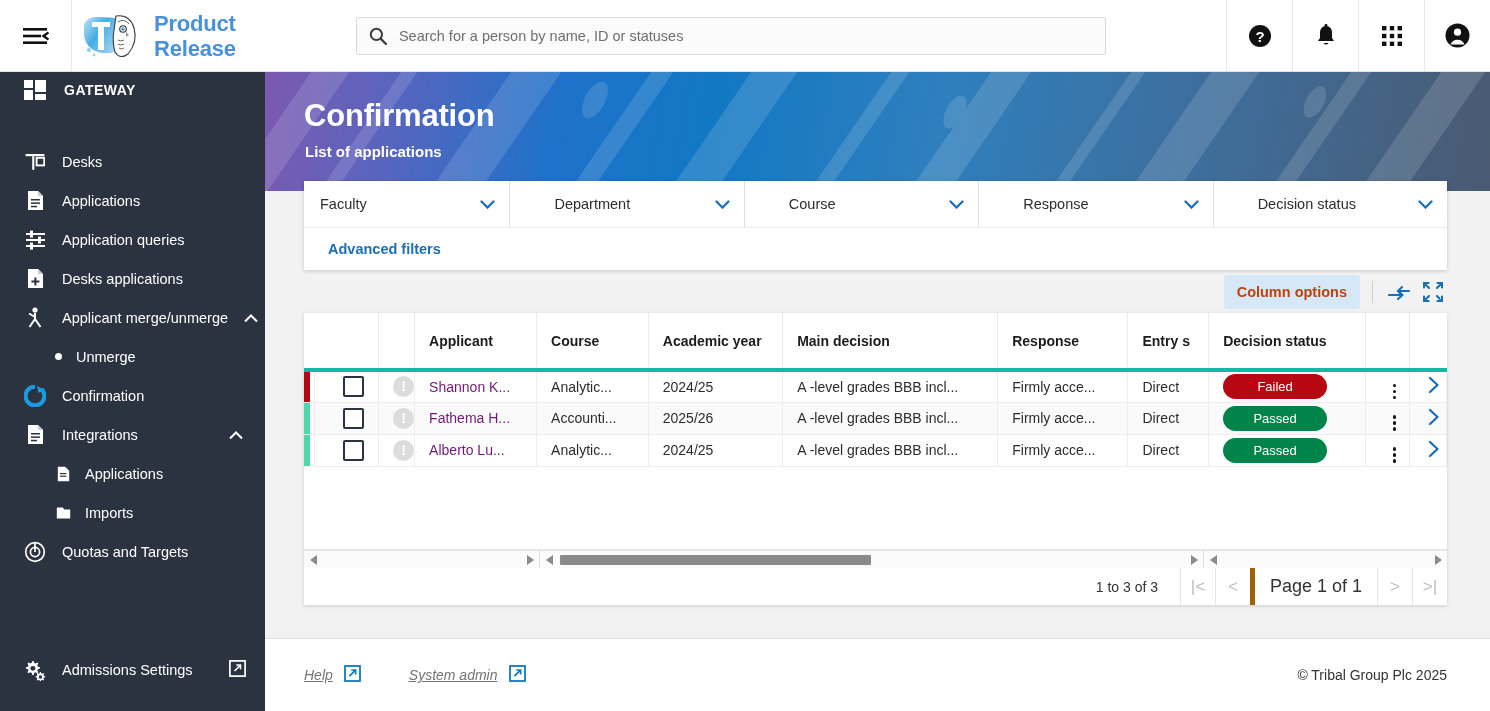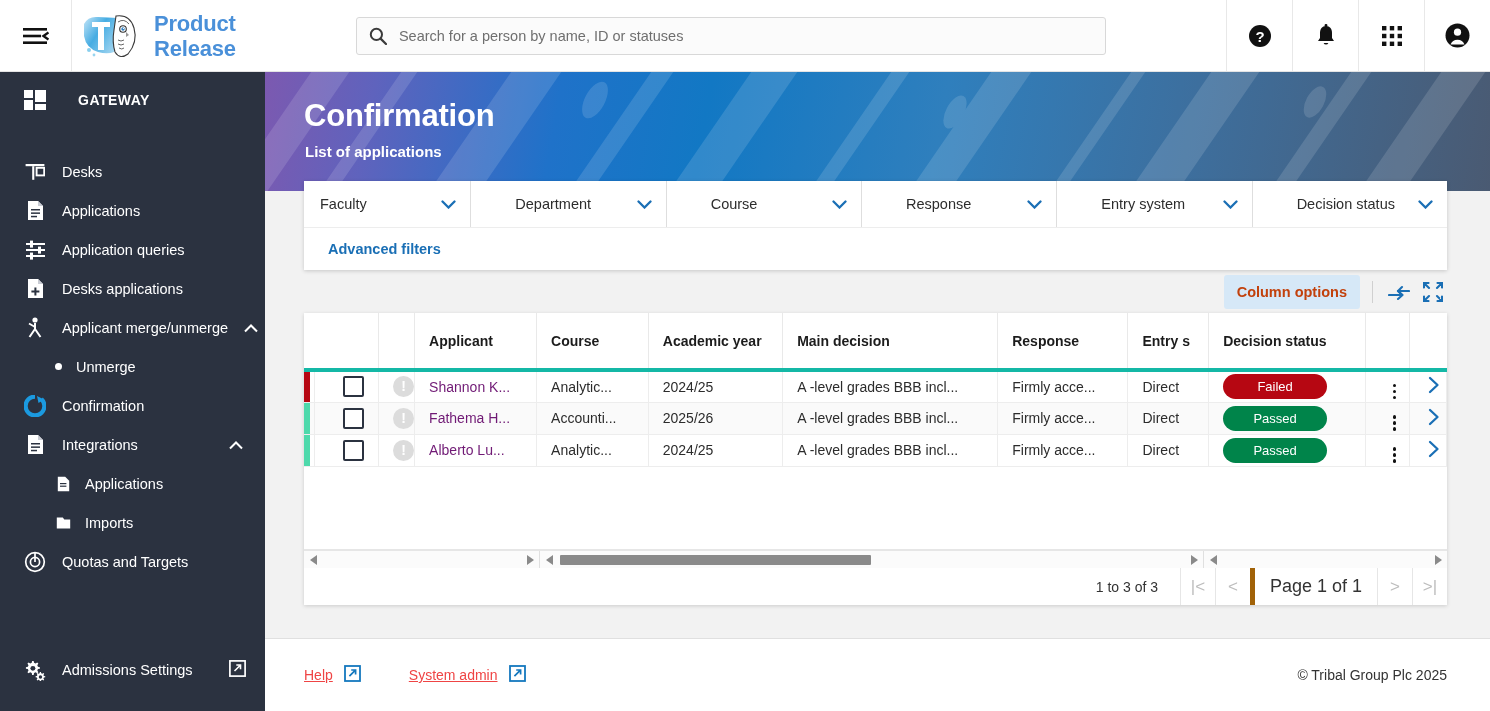--- a/index.html
+++ b/index.html
@@ -43,21 +43,21 @@
     border-left:1px solid #e8e8e8; cursor:pointer;
   }
 
   
   .sidebar {
     position:absolute; top:72px; left:0; width:265px; height:639px;
     background:#2b3240; color:#ffffff; padding-top:0;
     border-top-right-radius:0;
   }
   .gateway-row {
-    display:flex; align-items:center; gap:32px; padding:18px 0 14px 24px;
+    display:flex; align-items:center; gap:18px; padding:8px 0 14px 24px;
   }
   .gw-logo { width:22px; height:20px; position:relative; flex:none; }
   .gw-logo i { position:absolute; background:#ffffff; display:block; }
   .gw-logo i.a { left:0; top:0; width:9px; height:8px; }
   .gw-logo i.b { left:11px; top:0; width:11px; height:12px; }
   .gw-logo i.c { left:0; top:10px; width:9px; height:10px; }
   .gw-logo i.d { left:11px; top:14px; width:11px; height:6px; }
   .gw-text { font-size:14px; font-weight:700; letter-spacing:0.5px; }
 
   .nav-item {
@@ -184,21 +184,21 @@
     border-left:5px solid #a16207; font-size:18px; color:#333;
   }
 
   
   .footer {
     position:absolute; bottom:0; left:265px; width:1225px; height:73px;
     background:#ffffff; border-top:1px solid #e0e0e0; display:flex; align-items:center;
     padding:0 43px 0 39px;
   }
   .flink { display:flex; align-items:center; gap:11px; margin-right:48px; cursor:pointer; }
-  .flink-text { font-size:14px; color:#ef4444; text-decoration:underline; }
+  .flink-text { font-size:14px; color:#737373; text-decoration:underline;font-style:italic; }
   .copy { margin-left:auto; font-size:14px; color:#333; }
 </style>
 </head>
 <body>
 
 <div class="app">
 
   <div class="topbar">
 
     <div class="hamburger-cell">
@@ -515,28 +515,20 @@
         <div class="filter-cell">
           <span>Course</span>
           <span>
             <svg width="15" height="9" viewBox="0 0 15 9">
                 <path d="M1.5 1.5 L7.5 7.5 L13.5 1.5" stroke="#1a6fb5" stroke-width="2.3" fill="none" stroke-linecap="round"></path>
               </svg>
           </span>
         </div>
         <div class="filter-cell">
           <span>Response</span>
-          <span>
-            <svg width="15" height="9" viewBox="0 0 15 9">
-                <path d="M1.5 1.5 L7.5 7.5 L13.5 1.5" stroke="#1a6fb5" stroke-width="2.3" fill="none" stroke-linecap="round"></path>
-              </svg>
-          </span>
-        </div>
-        <div class="filter-cell">
-          <span>Entry system</span>
           <span>
             <svg width="15" height="9" viewBox="0 0 15 9">
                 <path d="M1.5 1.5 L7.5 7.5 L13.5 1.5" stroke="#1a6fb5" stroke-width="2.3" fill="none" stroke-linecap="round"></path>
               </svg>
           </span>
         </div>
         <div class="filter-cell">
           <span>Decision status</span>
           <span>
             <svg width="15" height="9" viewBox="0 0 15 9">

